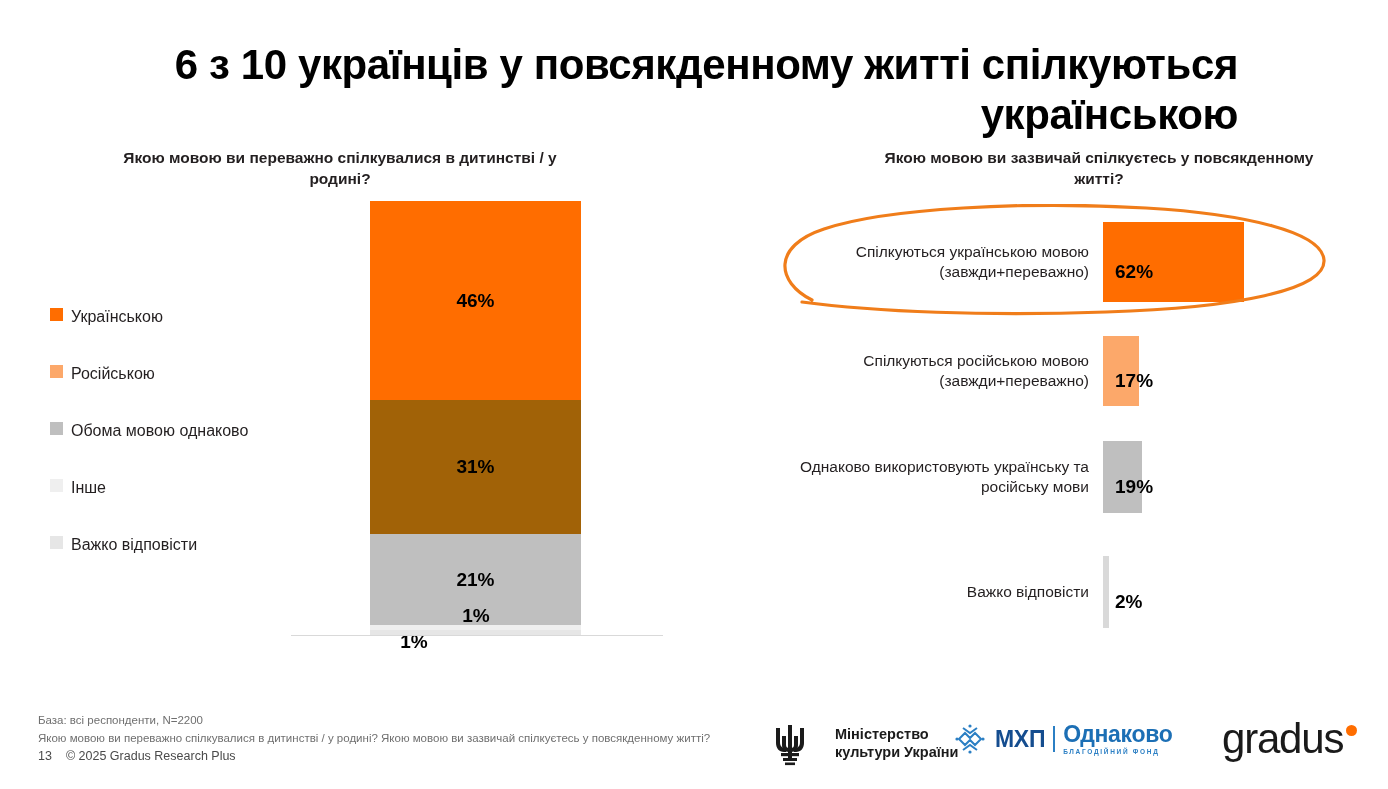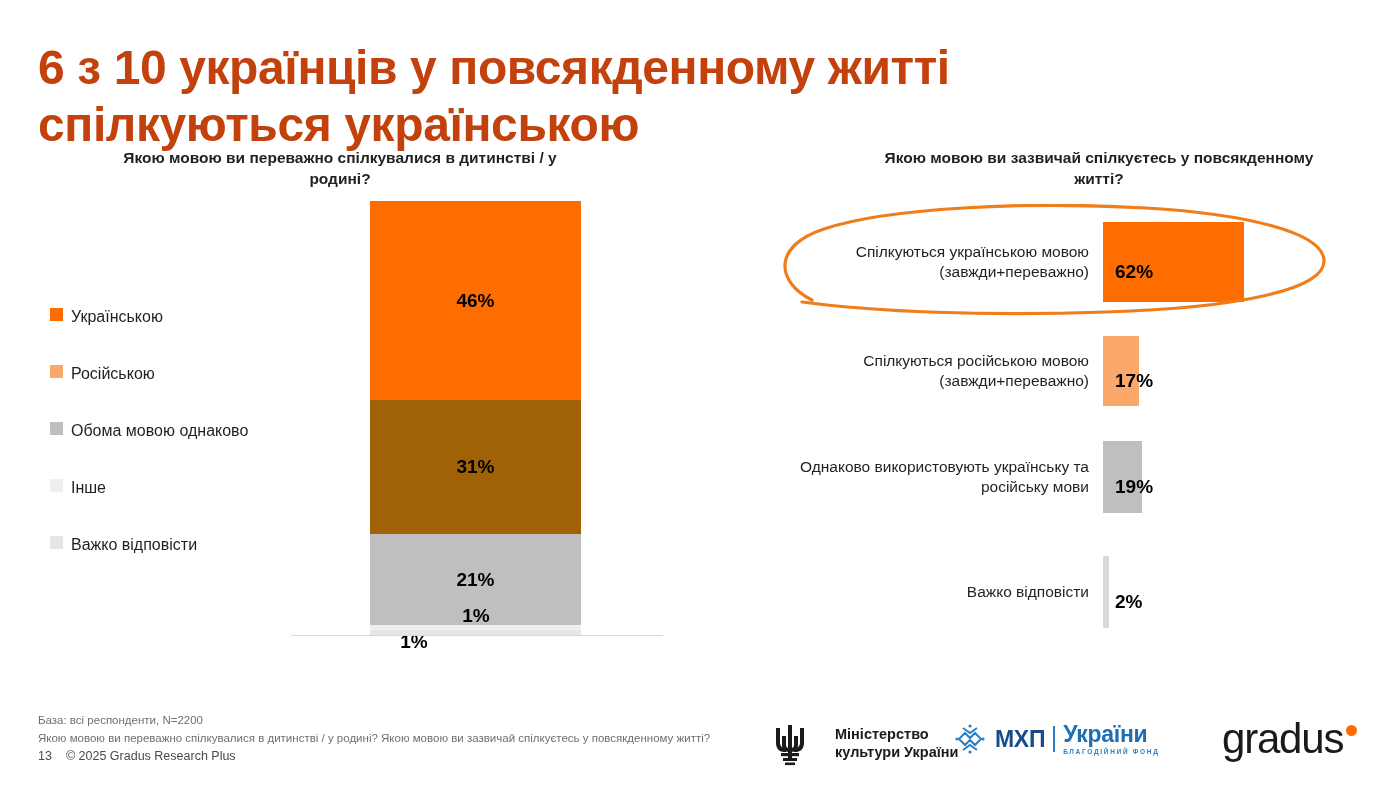--- a/index.html
+++ b/index.html
@@ -16,25 +16,26 @@
     color: #231f20;
   }
 
   
   .slide-title {
     position: absolute;
     left: 38px;
     top: 40px;
     width: 1200px;
     font-family: "Liberation Sans Narrow", "Liberation Sans", sans-serif;
-    font-size: 48px;
+    font-size: 42px;
     font-weight: bold;
     line-height: 1.18;
     letter-spacing: -0.4px;
-    color: #c2410c;
+    color: #000000;
+    text-align: right;
   }
 
   
   .panel {
     position: absolute;
     top: 0;
     height: 789px;
   }
   .panel-left  { left: 0;   width: 694px; }
   .panel-right { left: 718px; width: 694px; }
@@ -425,21 +426,21 @@
     <g fill="#2b7fc4">
       <circle cx="4" cy="17" r="1.6"></circle>
         <circle cx="30" cy="17" r="1.6"></circle>
       <circle cx="17" cy="4" r="1.6"></circle>
         <circle cx="17" cy="30" r="1.6"></circle>
     </g>
   </svg>
   <div class="logo-mhp-main">МХП</div>
   <div class="logo-mhp-divider"></div>
   <div class="logo-mhp-right">
-    <div class="logo-mhp-gromadi">України</div>
+    <div class="logo-mhp-gromadi">Однаково</div>
     <div class="logo-mhp-fund">БЛАГОДІЙНИЙ ФОНД</div>
   </div>
 </div>
 
 <div class="logo-gradus">
   <span class="logo-gradus-text">gradus</span>
   <span class="logo-gradus-dot"></span>
 </div>
 
 </body></html>

